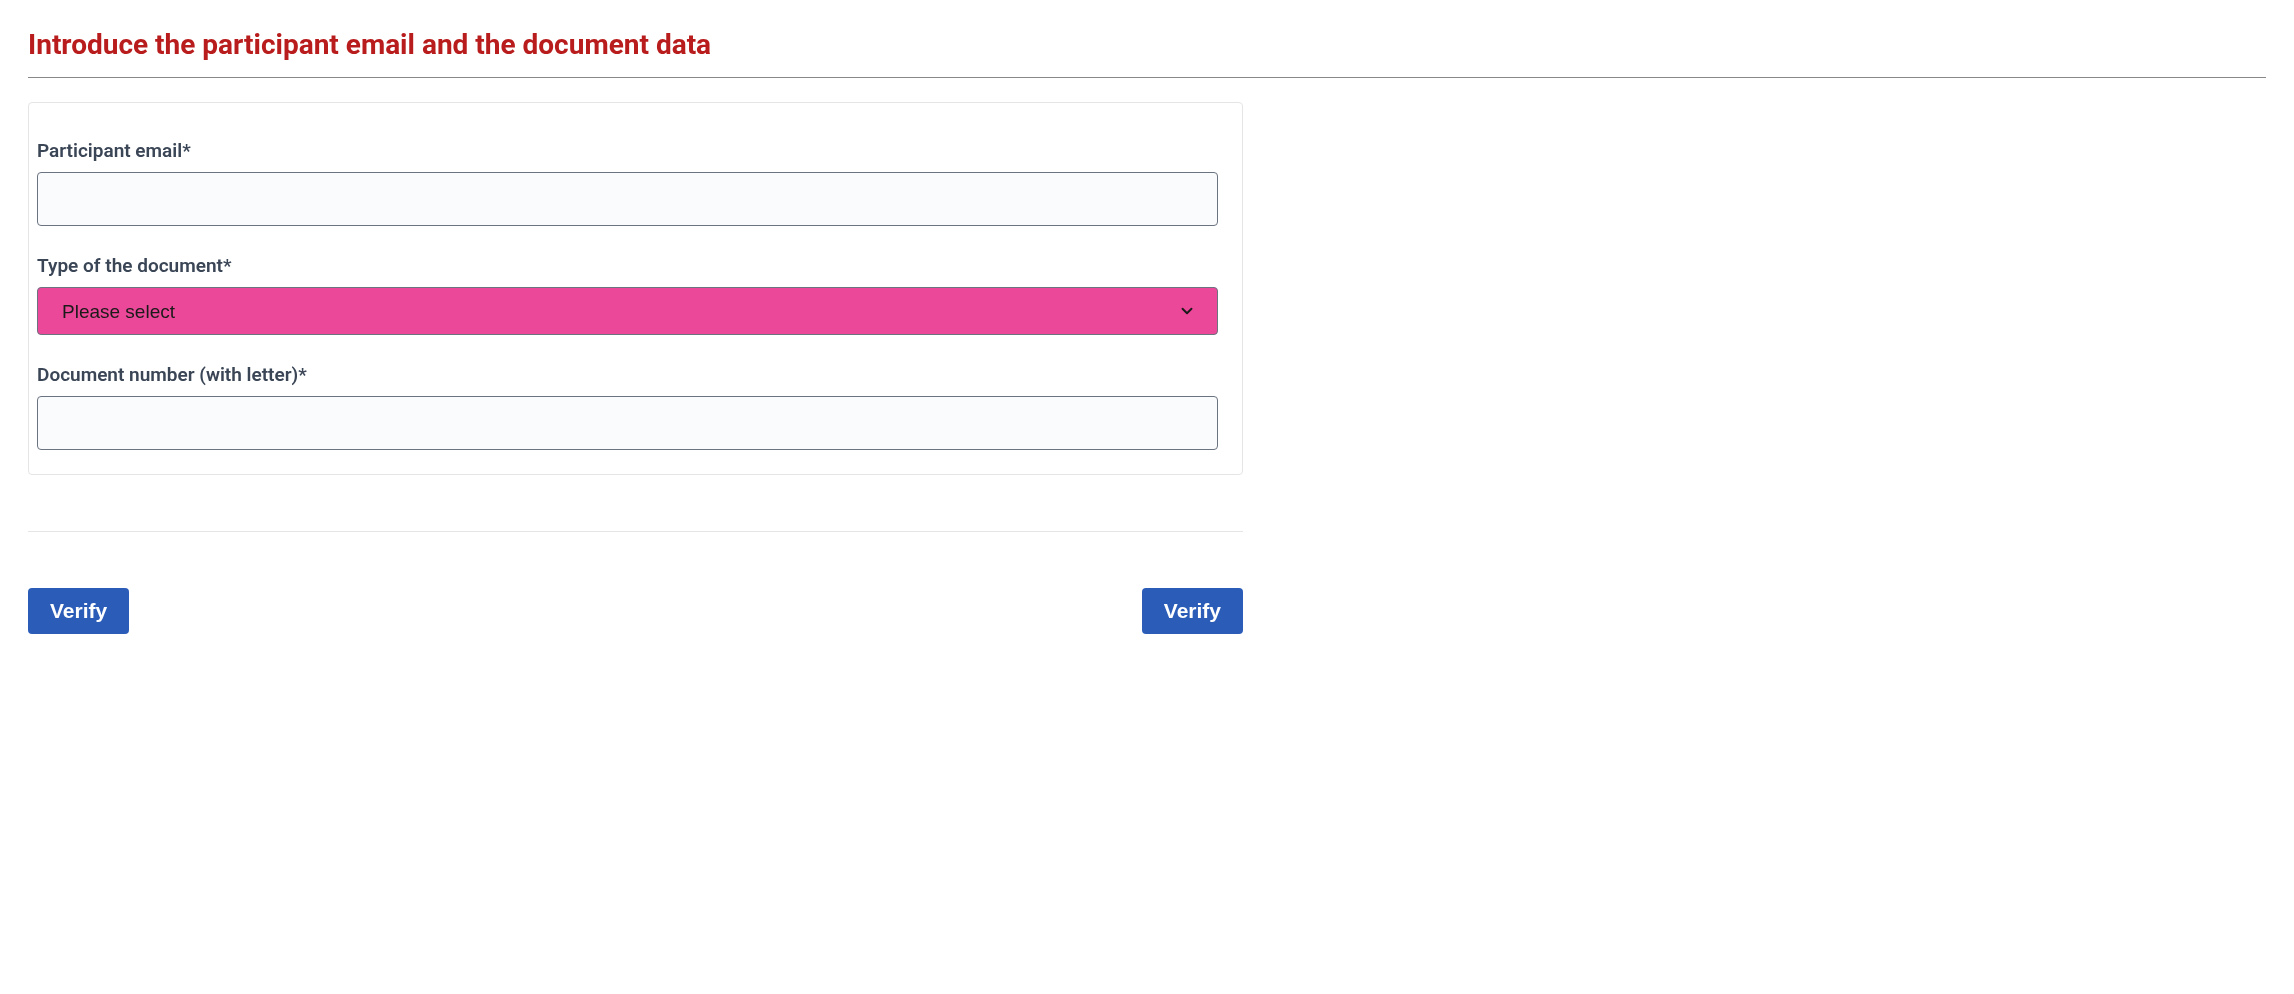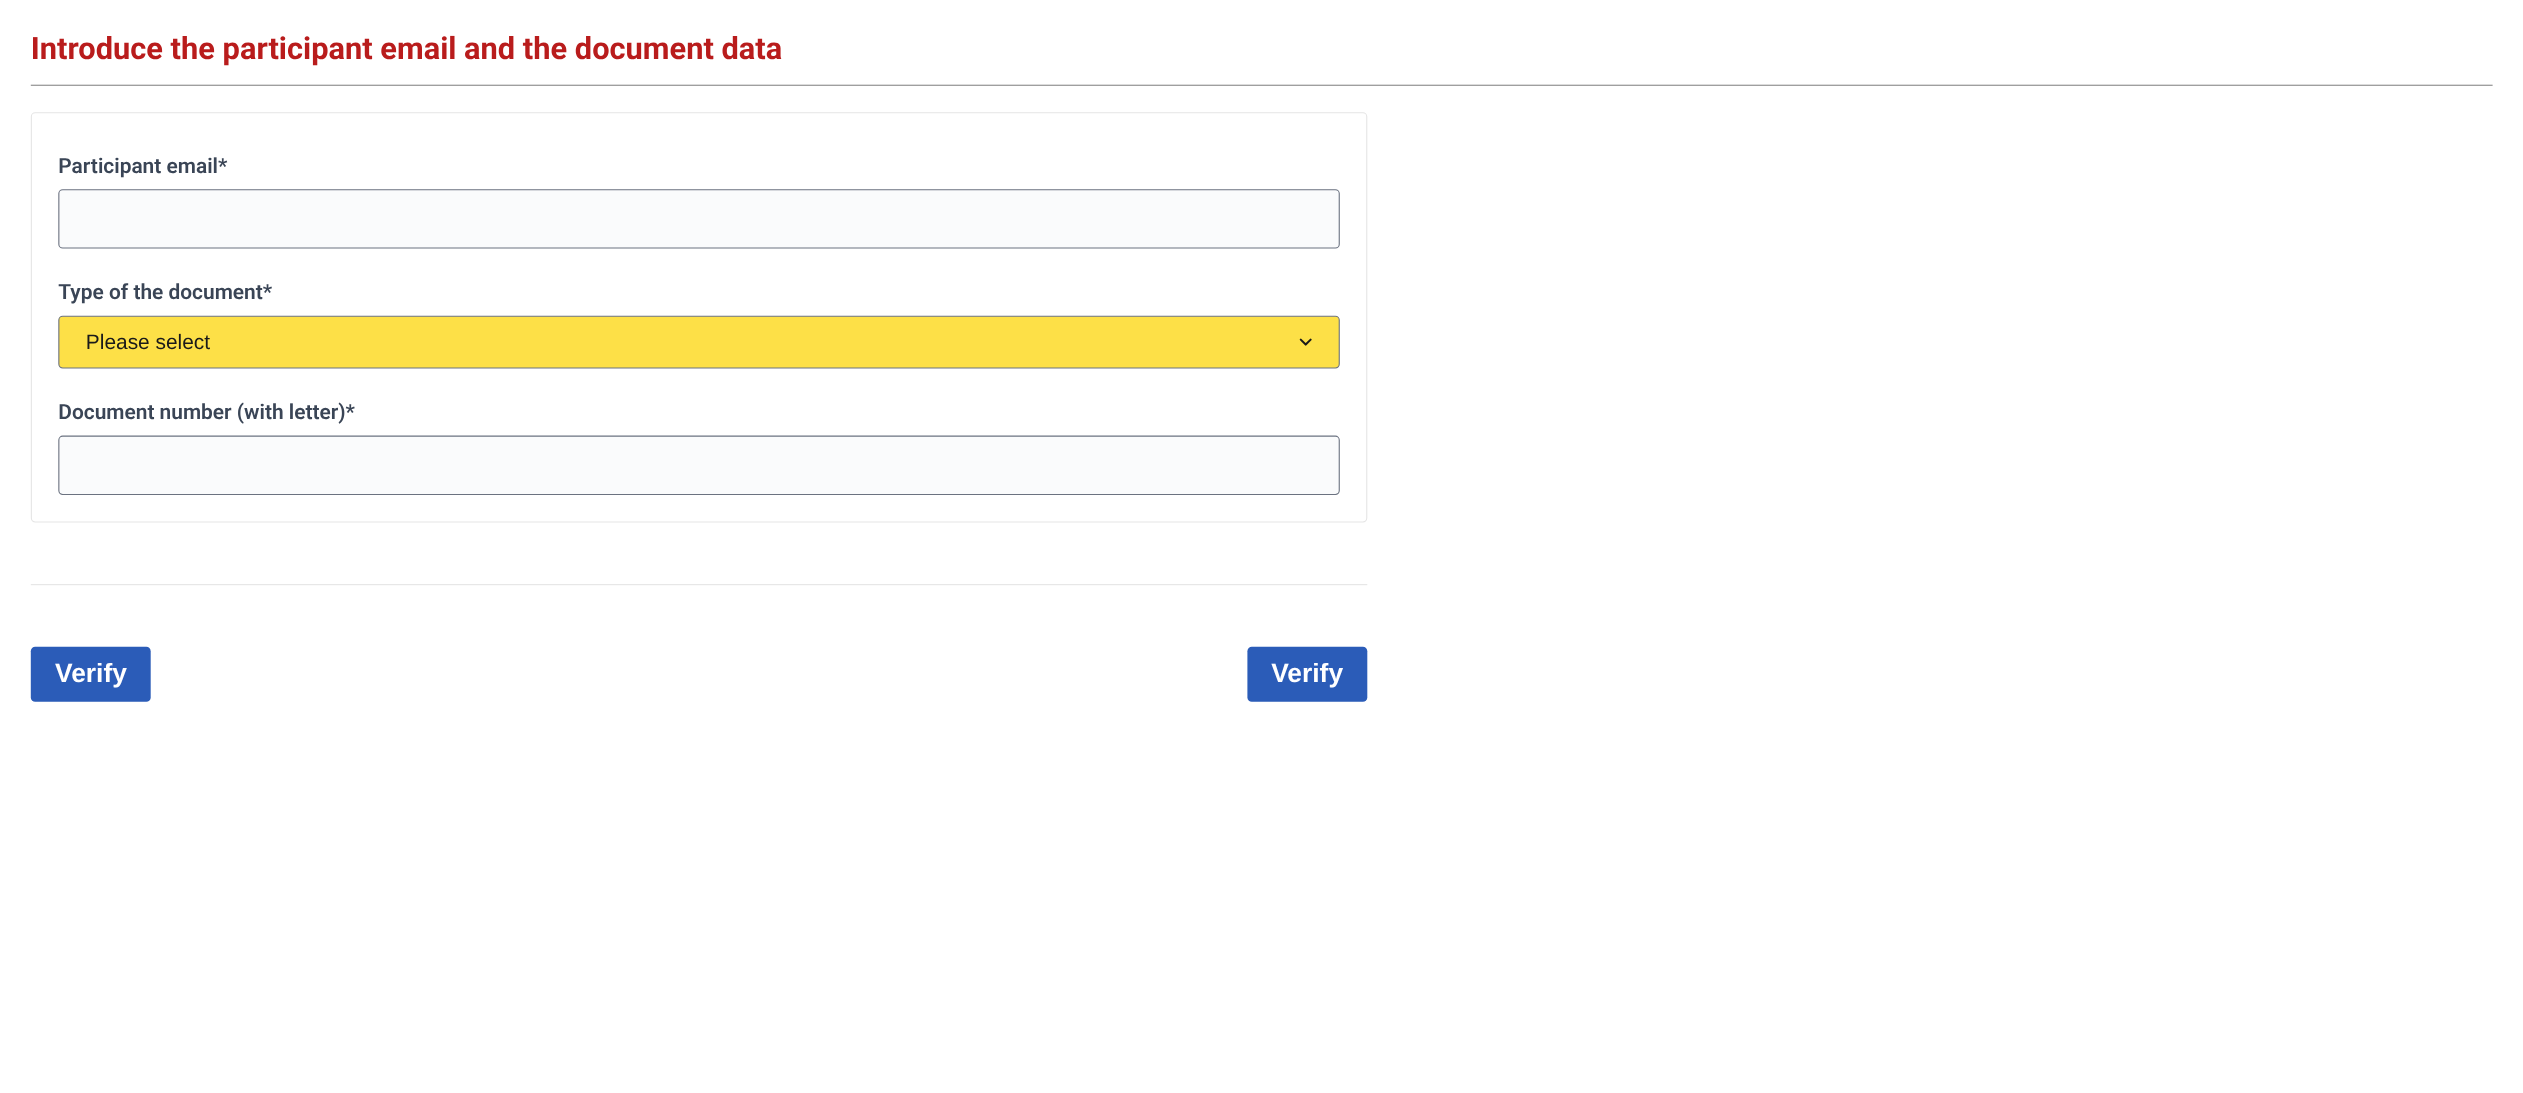--- a/index.html
+++ b/index.html
@@ -19,21 +19,21 @@
       margin-bottom: 16px;
     }
     .title-divider {
       border: none;
       border-top: 1px solid #888888;
       margin-bottom: 24px;
     }
     .form-card {
       border: 1px solid #e5e5e5;
       border-radius: 4px;
-      padding: 36px 24px 24px 24px;
+      padding: 36px 24px 24px 8px;
       width: 1215px;
       max-width: 100%;
     }
     .form-group {
       margin-bottom: 28px;
     }
     .form-group:last-child {
       margin-bottom: 0;
     }
     .form-label {
@@ -57,21 +57,21 @@
       position: relative;
       width: 100%;
     }
     .form-select {
       width: 100%;
       height: 48px;
       padding: 10px 40px 10px 24px;
       font-size: 19px;
       border: 1px solid #6b7280;
       border-radius: 4px;
-      background: #fde047;
+      background: #ec4899;
       color: #1a1a1a;
       appearance: none;
       -webkit-appearance: none;
       -moz-appearance: none;
       cursor: pointer;
     }
     .select-chevron {
       position: absolute;
       right: 22px;
       top: 50%;
@@ -89,21 +89,21 @@
       max-width: 100%;
     }
     .button-row {
       display: flex;
       justify-content: space-between;
       width: 1215px;
       max-width: 100%;
     }
     .btn {
       padding: 11px 22px;
-      font-size: 24px;
+      font-size: 21px;
       font-weight: 600;
       border: none;
       border-radius: 4px;
       cursor: pointer;
       color: #ffffff;
       background: #2b5cb8;
     }
   </style>
 </head>
 <body>

